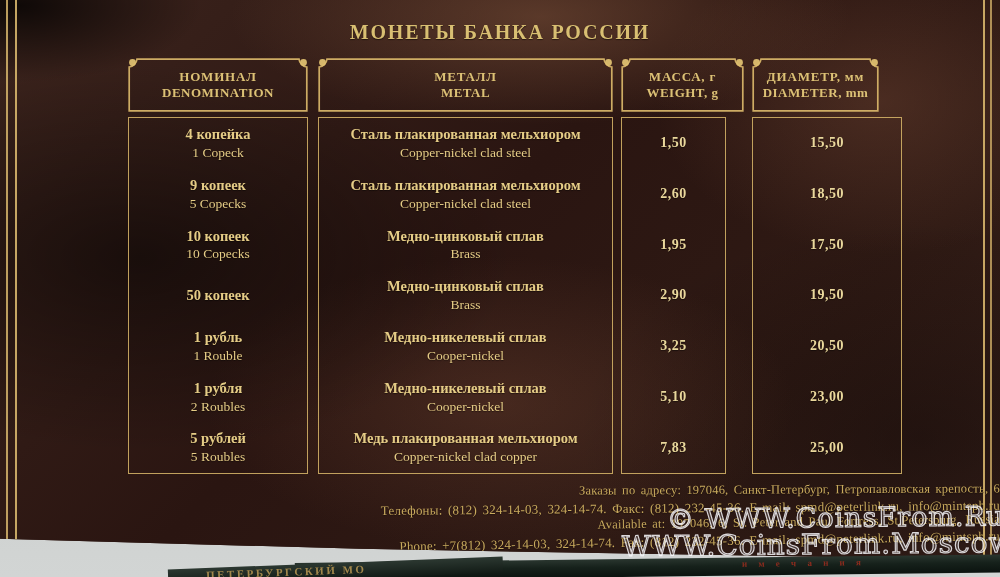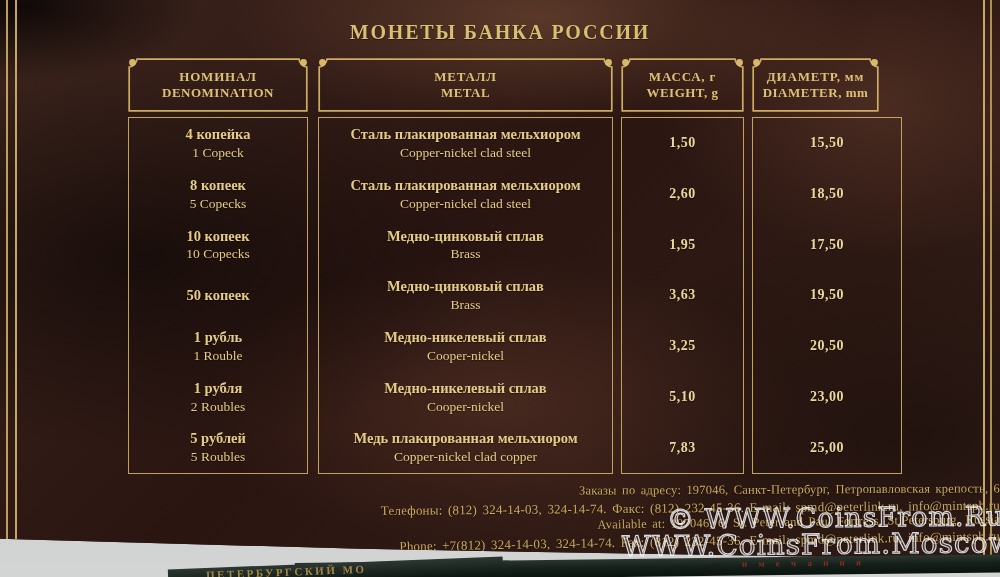--- a/index.html
+++ b/index.html
@@ -39,21 +39,21 @@
   #hb3{left:621px;width:123px}
   #hb4{left:752px;width:127px}
   .frame-svg{position:absolute;left:0;top:0;pointer-events:none;}
 
   
   .bbox{position:absolute;top:117px;height:357px;box-sizing:border-box;
     border:1.6px solid rgba(210,176,102,.9);
     display:grid;grid-template-rows:repeat(7,1fr);}
   #bb1{left:128px;width:180px}
   #bb2{left:318px;width:295px}
-  #bb3{left:621px;width:123px}
+  #bb3{left:621px;width:105px}
   #bb4{left:752px;width:150px}
   .cell{display:flex;flex-direction:column;justify-content:center;text-align:center;
     color:#e5cc86;text-shadow:0 1px 1px rgba(0,0,0,.45);}
   .cell .cru{font-size:14.5px;font-weight:bold;line-height:1.3;}
   .cell .cen{font-size:13.5px;font-weight:normal;line-height:1.3;}
   .cell .val{font-size:14px;font-weight:bold;letter-spacing:.5px;color:#ead89c;}
 
   
   .footer{position:absolute;left:0;width:100%;top:483px;text-align:right;color:#c8aa5d;}
   .fl{font-size:12.5px;line-height:17.5px;word-spacing:2px;letter-spacing:.2px;
@@ -128,21 +128,21 @@
           <circle cx="118.5" cy="4.5" r="3.4" fill="rgba(222,192,112,0.95)"></circle>
         </svg>
       </div>
 
     <div class="bbox" id="bb1">
       <div class="cell">
         <div class="cru">4 копейка</div>
         <div class="cen">1 Copeck</div>
       </div>
       <div class="cell">
-        <div class="cru">8 копеек</div>
+        <div class="cru">9 копеек</div>
         <div class="cen">5 Copecks</div>
       </div>
       <div class="cell">
         <div class="cru">10 копеек</div>
         <div class="cen">10 Copecks</div>
       </div>
       <div class="cell">
         <div class="cru">50 копеек</div>
       </div>
       <div class="cell">
@@ -194,21 +194,21 @@
       <div class="cell">
           <div class="val">1,50</div>
         </div>
       <div class="cell">
           <div class="val">2,60</div>
         </div>
       <div class="cell">
           <div class="val">1,95</div>
         </div>
       <div class="cell">
-          <div class="val">3,63</div>
+          <div class="val">2,90</div>
         </div>
       <div class="cell">
           <div class="val">3,25</div>
         </div>
       <div class="cell">
           <div class="val">5,10</div>
         </div>
       <div class="cell">
           <div class="val">7,83</div>
         </div>

